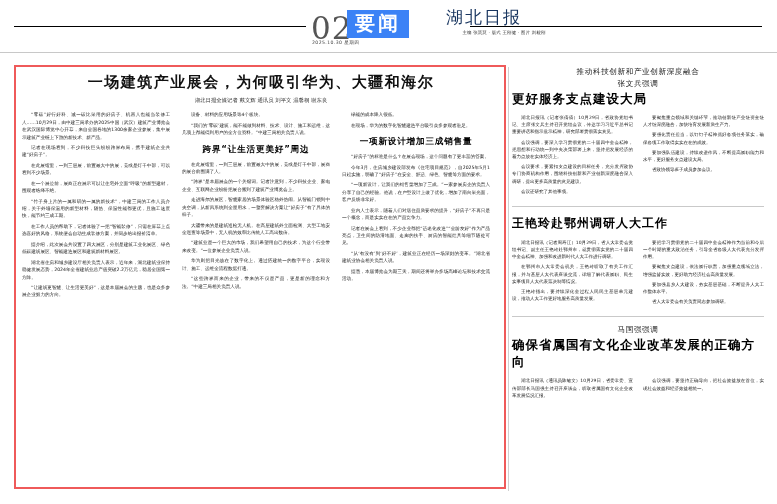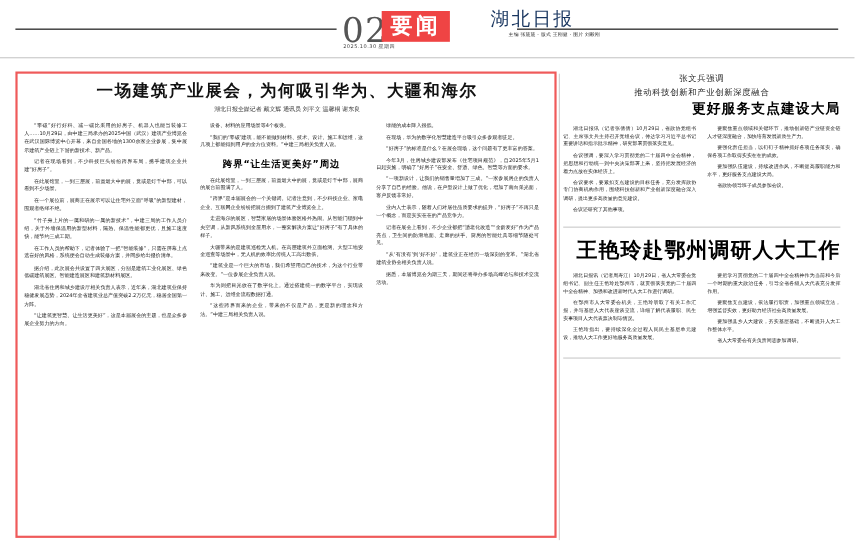--- a/index.html
+++ b/index.html
@@ -37,21 +37,21 @@
     top: 10px;
     font-size: 31px;
     font-family: "DejaVu Serif", "Liberation Serif", serif;
     color: #555;
     letter-spacing: 1px;
   }
   .section-box {
     position: absolute;
     left: 347px;
     top: 10px;
-    background: #ef4444;
+    background: #3b82f6;
     color: #fff;
     font-size: 20px;
     font-weight: bold;
     padding: 2px 8px 4px 8px;
     line-height: 1.1;
     letter-spacing: 3px;
   }
   .date-line {
     position: absolute;
     left: 312px;
@@ -183,27 +183,27 @@
     font-size: 7.6px;
     color: #222;
     text-align: center;
     letter-spacing: .6px;
     margin-bottom: 2px;
   }
   .r-head {
     font-size: 12.5px;
     font-weight: bold;
     font-family: "DejaVu Serif", "Liberation Serif", serif;
-    text-align: right;
+    text-align: left;
     letter-spacing: 1px;
     margin: 0 0 6px 0;
     color: #000;
   }
   .r-head.big {
-    font-size: 19px;
+    font-size: 12px;
     margin-bottom: 7px;
   }
   .r-cols {
     display: flex;
     gap: 10px;
   }
   .r-col {
     width: 121px;
     flex: 0 0 121px;
   }
@@ -267,37 +267,38 @@
         <p>走进海尔的展区，智慧家居的场景体验区格外热闹。从智能门锁到中央空调，从新风系统到全屋用水，一整套解决方案让“好房子”有了具体的样子。</p>
         <p>大疆带来的是建筑巡检无人机。在高层建筑外立面检测、大型工地安全巡查等场景中，无人机的效率比传统人工高出数倍。</p>
         <p>“建筑业是一个巨大的市场，我们希望用自己的技术，为这个行业带来改变。”一位参展企业负责人说。</p>
         <p>华为则把目光放在了数字化上。通过搭建统一的数字平台，实现设计、施工、运维全流程数据打通。</p>
         <p>“这些跨界而来的企业，带来的不仅是产品，更是新的理念和方法。”中建三局相关负责人说。</p>
       </div>
 
       <div class="col">
         <p>绿能的成本降入很低。</p>
         <p>在现场，华为的数字化智慧建造平台吸引众多参观者驻足。</p>
+        <div class="sub-head">一项新设计增加三成销售量</div>
         <p>“好房子”的标准是什么？在展会现场，这个问题有了更丰富的答案。</p>
         <p>今年3月，住房城乡建设部发布《住宅项目规范》，自2025年5月1日起实施，明确了“好房子”在安全、舒适、绿色、智慧等方面的要求。</p>
         <p>“一项新设计，让我们的销售量增加了三成。”一家参展房企的负责人分享了自己的经验。他说，在户型设计上做了优化，增加了南向采光面，客户反馈非常好。</p>
         <p>业内人士表示，随着人们对居住品质要求的提升，“好房子”不再只是一个概念，而是实实在在的产品竞争力。</p>
         <p>记者在展会上看到，不少企业都把“适老化改造”“全龄友好”作为产品亮点，卫生间的防滑地面、走廊的扶手、厨房的智能灶具等细节随处可见。</p>
         <p>“从‘有没有’到‘好不好’，建筑业正在经历一场深刻的变革。”湖北省建筑业协会相关负责人说。</p>
         <p>据悉，本届博览会为期三天，期间还将举办多场高峰论坛和技术交流活动。</p>
       </div>
 
     </div>
   </div>
 
   <div class="right-region">
 
     <div>
+      <div class="r-shoulder">推动科技创新和产业创新深度融合</div>
       <div class="r-shoulder">张文兵强调</div>
-      <div class="r-shoulder">推动科技创新和产业创新深度融合</div>
       <div class="r-head">更好服务支点建设大局</div>
       <div class="r-cols">
         <div class="r-col">
           <p>湖北日报讯（记者张倩倩）10月29日，省政协党组书记、主席张文兵主持召开党组会议，传达学习习近平总书记重要讲话和指示批示精神，研究部署贯彻落实意见。</p>
           <p>会议强调，要深入学习贯彻党的二十届四中全会精神，把思想和行动统一到中央决策部署上来，坚持把发展经济的着力点放在实体经济上。</p>
           <p>会议要求，要紧扣支点建设的目标任务，充分发挥政协专门协商机构作用，围绕科技创新和产业创新深度融合深入调研，提出更多高质量的意见建议。</p>
           <p>会议还研究了其他事项。</p>
         </div>
         <div class="r-col">
           <p>要聚焦重点领域和关键环节，推动创新链产业链资金链人才链深度融合，加快培育发展新质生产力。</p>
@@ -322,15 +323,27 @@
           <p>要把学习贯彻党的二十届四中全会精神作为当前和今后一个时期的重大政治任务，引导全省各级人大代表充分发挥作用。</p>
           <p>要聚焦支点建设，依法履行职责，加强重点领域立法，增强监督实效，更好助力经济社会高质量发展。</p>
           <p>要加强县乡人大建设，夯实基层基础，不断提升人大工作整体水平。</p>
           <p>省人大常委会有关负责同志参加调研。</p>
         </div>
       </div>
     </div>
 
     <div class="hrule"></div>
 
+    <div>
+      <div class="r-shoulder">马国强强调</div>
+      <div class="r-head">确保省属国有文化企业改革发展的正确方向</div>
+      <div class="r-cols">
+        <div class="r-col">
+          <p>湖北日报讯（通讯员陈敏文）10月29日，省委常委、宣传部部长马国强主持召开座谈会，听取省属国有文化企业改革发展情况汇报。</p>
+        </div>
+        <div class="r-col">
+          <p>会议强调，要坚持正确导向，把社会效益放在首位，实现社会效益和经济效益相统一。</p>
+        </div>
+      </div>
+    </div>
 
   </div>
 </div>
 
 </body></html>

